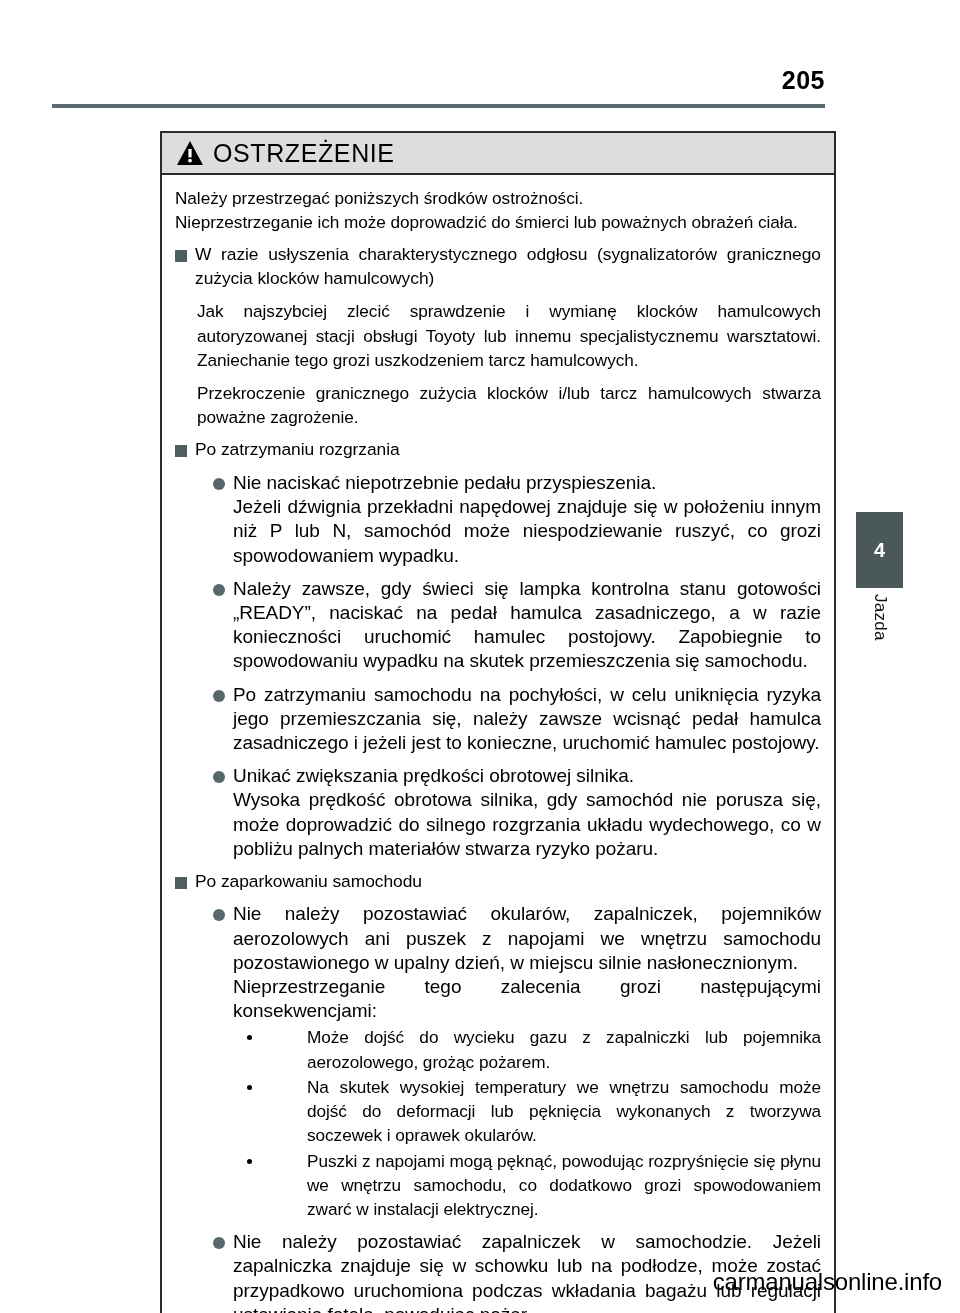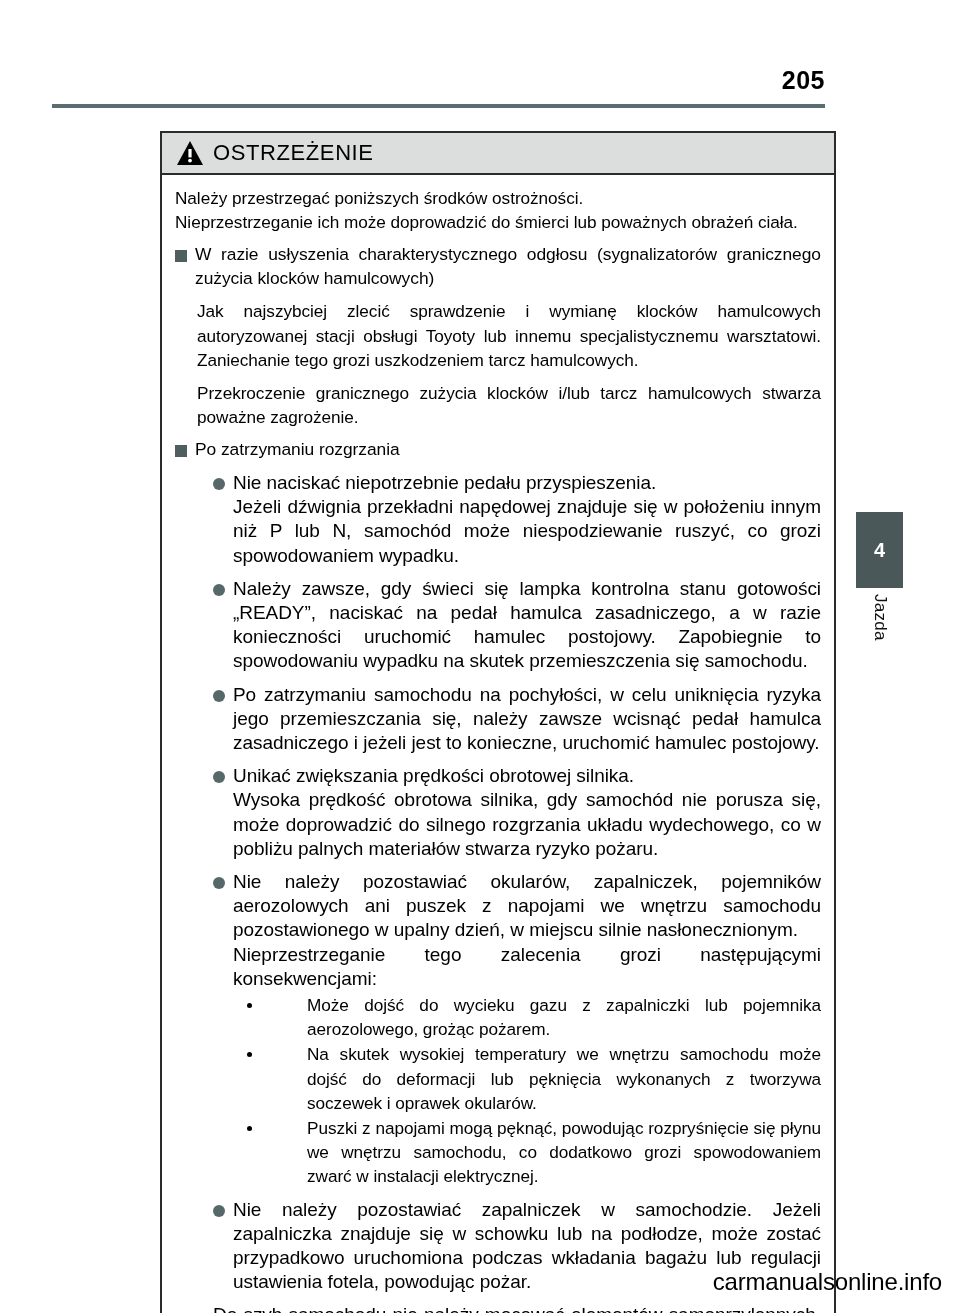--- a/index.html
+++ b/index.html
@@ -98,21 +98,21 @@
     padding-left: 14px;
     box-sizing: border-box;
   }
   .warn-icon {
     width: 28px;
     height: 26px;
     flex: 0 0 auto;
     display: block;
   }
   .warning-title {
-    font-size: 22px;
+    font-size: 25px;
     letter-spacing: 0.6px;
     margin-left: 9px;
     color: #000000;
   }
   .warning-body {
     padding: 11px 13px 14px 13px;
   }
 
   
   p.intro {
@@ -270,20 +270,24 @@
     </div>
     <div class="b-item">
       <span class="rd-bullet"></span>
       <span class="b-text">Po zatrzymaniu samochodu na pochyłości, w celu uniknięcia ryzyka jego przemieszczania się, należy zawsze wcisnąć pedał hamulca zasadniczego i jeżeli jest to konieczne, uruchomić hamulec postojowy.</span>
     </div>
     <div class="b-item">
       <span class="rd-bullet"></span>
       <span class="b-text">Unikać zwiększania prędkości obrotowej silnika.<br>Wysoka prędkość obrotowa silnika, gdy samochód nie porusza się, może doprowadzić do silnego rozgrzania układu wydechowego, co w pobliżu palnych materiałów stwarza ryzyko pożaru.</span>
     </div>
 
+    <div class="h-item">
+      <span class="sq-bullet"></span>
+      <span class="h-text">Po zaparkowaniu samochodu</span>
+    </div>
 
     <div class="b-item">
       <span class="rd-bullet"></span>
       <div style="flex:1 1 auto;">
         <span class="b-text" style="display:block;">Nie należy pozostawiać okularów, zapalniczek, pojemników aerozolowych ani puszek z napojami we wnętrzu samochodu pozostawionego w upalny dzień, w miejscu silnie nasłonecznionym.<br>Nieprzestrzeganie tego zalecenia grozi następującymi konsekwencjami:</span>
         <div class="sub-list">
           <div class="d-item">
             <span class="dot-bullet"></span>
             <span class="d-text">Może dojść do wycieku gazu z zapalniczki lub pojemnika aerozolowego, grożąc pożarem.</span>
           </div>

